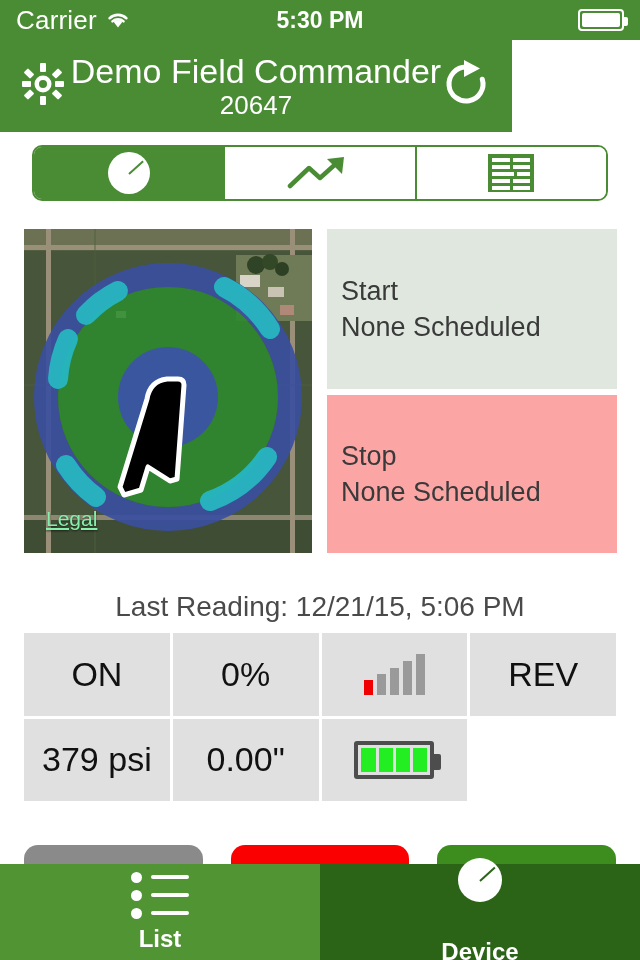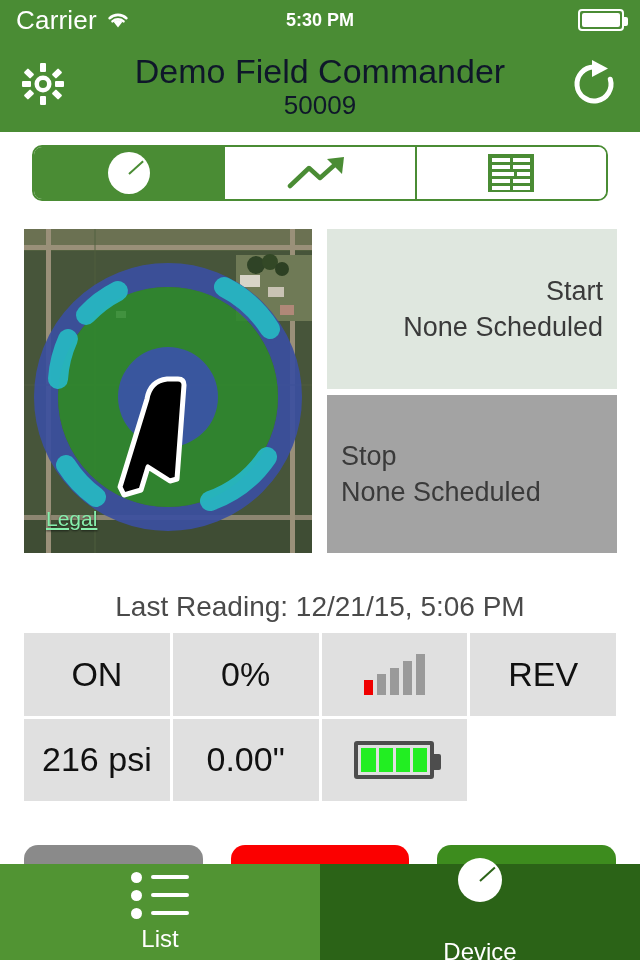--- a/index.html
+++ b/index.html
@@ -13,42 +13,42 @@
   
   .statusbar{
     position:absolute; top:0; left:0; width:640px; height:40px;
     background:#4a8c34; color:#fff;
     display:flex; align-items:center; padding:0 16px;
   }
   .sb-left{ display:flex; align-items:center; gap:8px; }
   .sb-carrier{ font-size:26px; letter-spacing:0.2px; }
   .sb-time{
     position:absolute; left:0; right:0; text-align:center;
-    font-size:18px; font-weight:bold; pointer-events:none;
+    font-size:23px; font-weight:bold; pointer-events:none;
   }
   .sb-right{ margin-left:auto; display:flex; align-items:center; }
   .wifi{ position:relative; width:26px; height:20px; }
   .wifi svg{ display:block; }
   .battery-sb{
     position:relative; width:46px; height:22px;
     border:2px solid #fff; border-radius:4px;
   }
   .battery-sb::after{
     content:""; position:absolute; right:-6px; top:6px;
     width:4px; height:9px; background:#fff; border-radius:0 2px 2px 0;
   }
   .battery-sb i{
     position:absolute; left:2px; top:2px; bottom:2px; right:2px;
     background:#fff; border-radius:2px; display:block;
   }
 
   
   .navbar{
-    position:absolute; top:40px; left:0; width:640px; height:92px;
-    background:#4a8c34; color:#0f172a;
+    position:absolute; top:40px; left:0; width:512px; height:92px;
+    background:#4a8c34; color:#ffffff;
     display:flex; align-items:center; padding:0 20px;text-align:right;
   }
   .nav-title-wrap{
     position:absolute; left:0; right:0; top:0; bottom:0;
     display:flex; flex-direction:column; align-items:center;
     justify-content:center; pointer-events:none;
   }
   .nav-title{ font-size:34px; line-height:38px; font-weight:400; }
   .nav-sub{ font-size:26px; line-height:30px; font-weight:400; }
   .nav-btn{ position:relative; z-index:2; cursor:pointer; }
@@ -100,22 +100,22 @@
     color:#86efac; font-size:21px; text-decoration:underline;
     text-shadow:0 1px 2px rgba(0,0,0,.6); cursor:pointer;
   }
 
   .panel{
     position:absolute; left:327px; width:290px;
     padding:0 14px; display:flex; flex-direction:column;
     justify-content:center; color:#3a3a3a; cursor:pointer;
   }
   .panel .ln{ font-size:27px; line-height:36px; }
-  .panel-start{ top:229px; height:160px; background:#dfe7df;text-align:right; }
-  .panel-stop{ top:395px; height:158px; background:#a3a3a3; }
+  .panel-start{ top:229px; height:160px; background:#dfe7df; }
+  .panel-stop{ top:395px; height:158px; background:#fca5a5; }
 
   .lastreading{
     position:absolute; top:591px; left:0; width:640px;
     text-align:center; font-size:28px; color:#4a4a4a;
   }
 
   
   .stat-table{
     position:absolute; left:24px; top:633px;
     width:592px; height:168px;
@@ -158,21 +158,21 @@
   }
 
   
   .tabbar{
     position:absolute; left:0; bottom:0; width:640px; height:96px;
     display:flex; background:#519433;
   }
   .tab{
     flex:1; display:flex; flex-direction:column;
     align-items:center; justify-content:center; gap:6px;
-    color:#fff; cursor:pointer; background:#519433;
+    color:#fff; cursor:pointer; background:#519433;font-weight:bold;
   }
   .tab.active{ background:#2b6317;gap:36px; }
   .tab-label{ font-size:24px; }
   .tab-icon{ height:48px; display:flex; align-items:center; justify-content:center; }
 
   .listicon{ display:flex; flex-direction:column; gap:7px; }
   .listicon .li{ display:flex; align-items:center; gap:9px; }
   .listicon .dot{ width:11px; height:11px; border-radius:50%; background:#fff; }
   .listicon .bar{ width:38px; height:4px; background:#fff; border-radius:2px; }
 
@@ -223,21 +223,21 @@
             <rect x="34" y="29" width="6" height="9" rx="1" transform="rotate(-45 37 33.5)"></rect>
             <rect x="34" y="8" width="6" height="9" rx="1" transform="rotate(45 37 12.5)"></rect>
             <rect x="6" y="29" width="6" height="9" rx="1" transform="rotate(45 9 33.5)"></rect>
           </g>
         </g>
         <circle cx="23" cy="23" r="4" fill="#4a8c34"></circle>
       </svg>
     </span>
     <div class="nav-title-wrap">
       <div class="nav-title">Demo Field Commander</div>
-      <div class="nav-sub">50009</div>
+      <div class="nav-sub">20647</div>
     </div>
     <span class="nav-btn right">
       <svg width="52" height="52" viewBox="0 0 52 52">
         <path d="M26 9 a17 17 0 1 0 16.3 12.2" stroke="#fff" stroke-width="5" fill="none" stroke-linecap="round"></path>
         <path d="M24 2 L40 10.5 L24 19 Z" fill="#fff"></path>
       </svg>
     </span>
   </div>
 
   <div class="seg-wrap">
@@ -347,21 +347,21 @@
     <div class="cell">
       <span class="signal">
         <span class="red" style="height:15px"></span>
         <span style="height:21px"></span>
         <span style="height:27px"></span>
         <span style="height:34px"></span>
         <span style="height:41px"></span>
       </span>
     </div>
     <div class="cell">REV</div>
-    <div class="cell">216 psi</div>
+    <div class="cell">379 psi</div>
     <div class="cell">0.00"</div>
     <div class="cell">
       <span class="battery-cell">
         <i></i>
           <i></i>
           <i></i>
           <i></i>
       </span>
     </div>
   </div>

